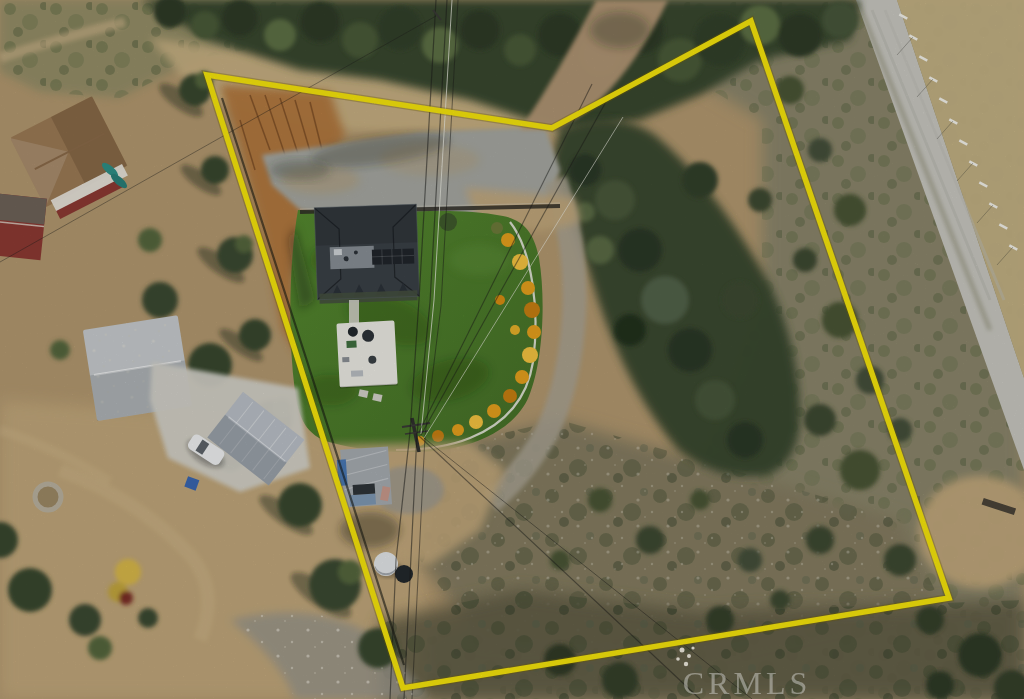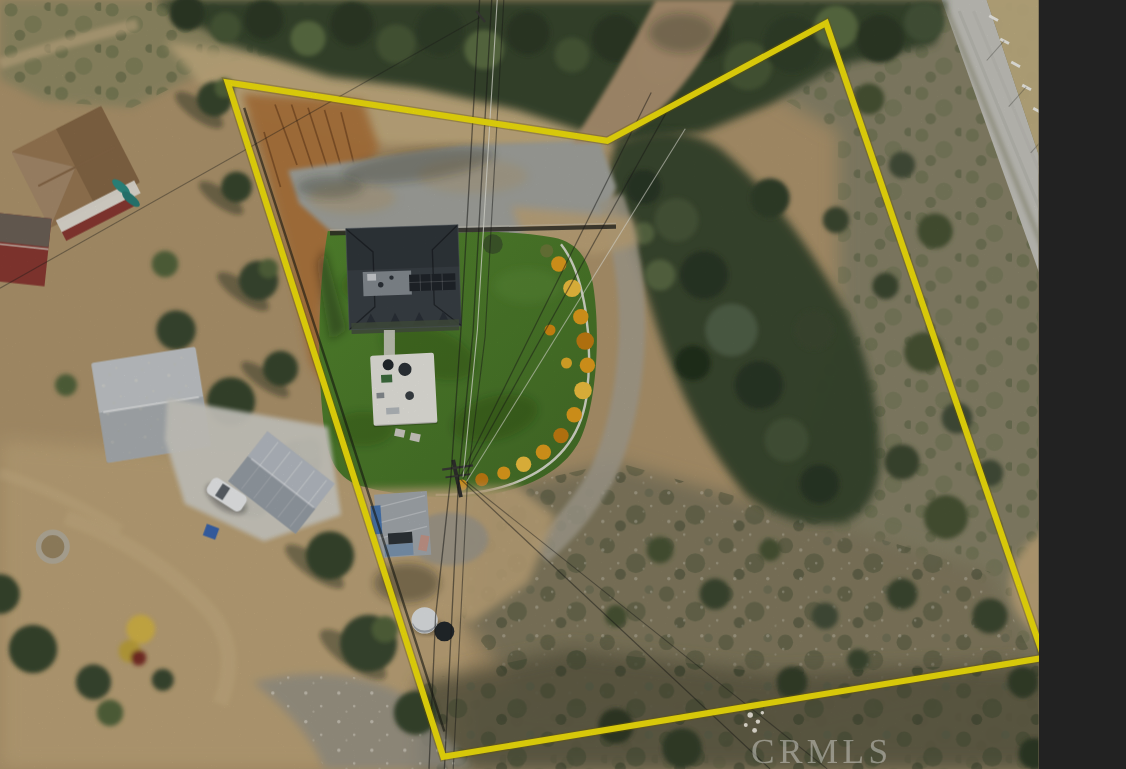--- a/index.html
+++ b/index.html
@@ -1,16 +1,16 @@
 <!DOCTYPE html>
 <html style="--boundary: #f6e50c; --dirt: #b2986f; --dirt2: #c2a87c; --dirtOrange: #b1773c; --grassDry: #c8b183; --grassDry2: #c4b284; --scrub: #8f8c66; --chap: #8a856a; --scrubLow: #847b61; --scrubDark: #615c45; --wash: #9a968a; --treeDark: #37462d; --treeMid: #54663c; --road: #c8c7c0; --gravel: #a5a7a1; --gravel2: #a9a393; --drive: #b59876; --lawn1: #55892f; --lawn2: #456f27; --flower: #e5a01d; --roofDark: #3a4046; --roofFlat: #878e94; --solar: #20252b; --white: #ebeae3; --concrete: #d3d1c9; --roofBrown: #9b7a55; --wallRed: #8c3a33; --roofLight: #c6cacd; --metal: #b9bfc6; --shed: #a6acb1; --tarp: #3f72b5; --watermark: #f2f1ec;"><head>
 <meta charset="utf-8">
 <style>
   html,body{margin:0;padding:0;background:#222;}
-  .stage{position:relative;width:944px;height:699px;overflow:hidden;background:#b2986f;}
+  .stage{position:relative;width:1024px;height:699px;overflow:hidden;background:#b2986f;}
   .stage svg{display:block;width:1024px;height:699px;}
   .wm{font-family:"Liberation Serif",serif;font-weight:400;letter-spacing:4px;
       fill:var(--watermark,#fff);opacity:.5;}
 </style>
 </head>
 <body>
 
 <div class="stage">
 <svg viewBox="0 0 1024 699" xmlns="http://www.w3.org/2000/svg">
   <defs>

